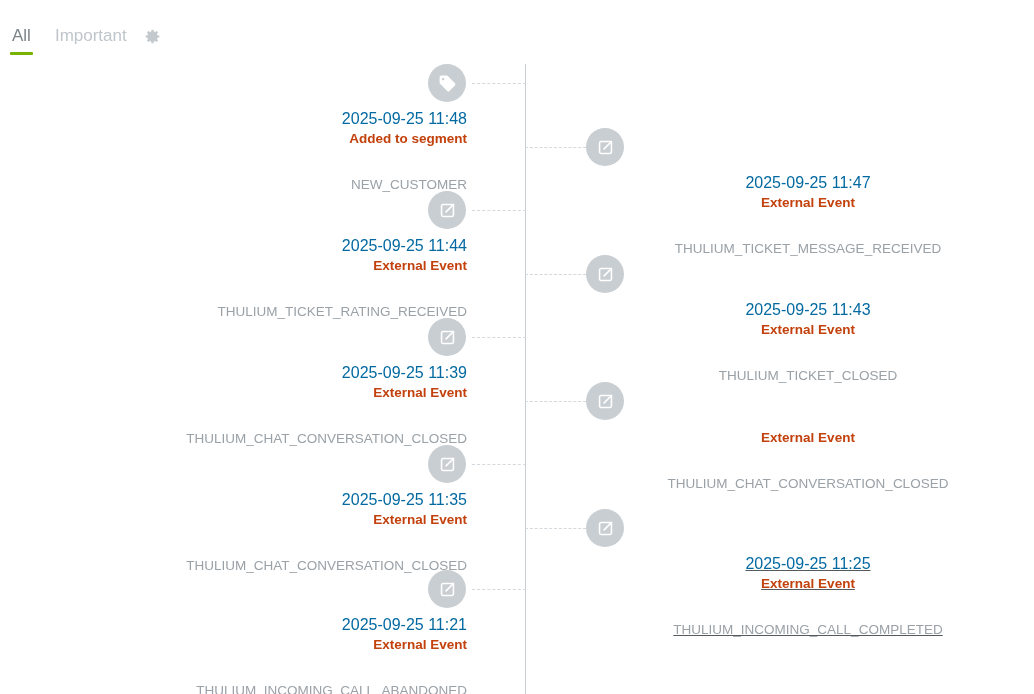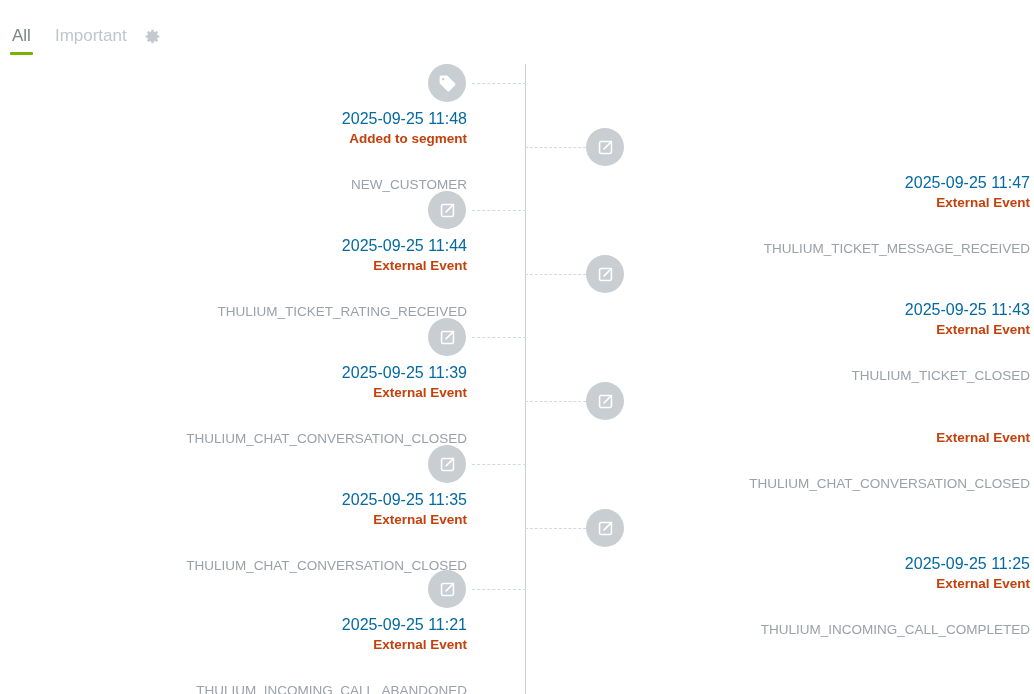--- a/index.html
+++ b/index.html
@@ -80,21 +80,21 @@
     bottom: -10px;
     width: 1px;
     background: #c9ced2;
   }
 
   .entry {
     position: absolute;
     width: 470px;
   }
   .entry.left  { left: 0px;   text-align: right; }
-  .entry.right { left: 560px; text-align: right;  }
+  .entry.right { left: 560px; text-align: center;  }
 
   
   .bubble {
     position: absolute;
     top: 0;
     width: 38px;
     height: 38px;
     border-radius: 50%;
     background: #c9ced2;
     display: flex;
@@ -258,21 +258,21 @@
             <path fill="none" stroke="#ffffff" stroke-width="2" stroke-linecap="round" stroke-linejoin="round" d="M10.2 13.8 19.5 4.5"></path>
             <path fill="none" stroke="#ffffff" stroke-width="2" stroke-linecap="round" stroke-linejoin="round" d="M14.4 4.5h5.1v5.1"></path>
           </svg>
         </div>
         <div class="entry-body">
           <div class="ev-date">2025-09-25 11:35</div>
           <div class="ev-title">External Event</div>
           <div class="ev-detail">THULIUM_CHAT_CONVERSATION_CLOSED</div>
         </div>
       </div>
-      <div class="entry right" style="top: 463px;">
+      <div class="entry right" style="top: 463px; text-decoration: underline;">
         <div class="connector"></div>
         <div class="bubble">
           <svg width="19" height="19" viewBox="0 0 24 24" aria-hidden="true">
             <path fill="none" stroke="#ffffff" stroke-width="2" stroke-linecap="round" stroke-linejoin="round" d="M13.5 4.5H6.2A1.7 1.7 0 0 0 4.5 6.2v11.6a1.7 1.7 0 0 0 1.7 1.7h11.6a1.7 1.7 0 0 0 1.7-1.7V10.5"></path>
             <path fill="none" stroke="#ffffff" stroke-width="2" stroke-linecap="round" stroke-linejoin="round" d="M10.2 13.8 19.5 4.5"></path>
             <path fill="none" stroke="#ffffff" stroke-width="2" stroke-linecap="round" stroke-linejoin="round" d="M14.4 4.5h5.1v5.1"></path>
           </svg>
         </div>
         <div class="entry-body">
           <div class="ev-date">2025-09-25 11:25</div>

